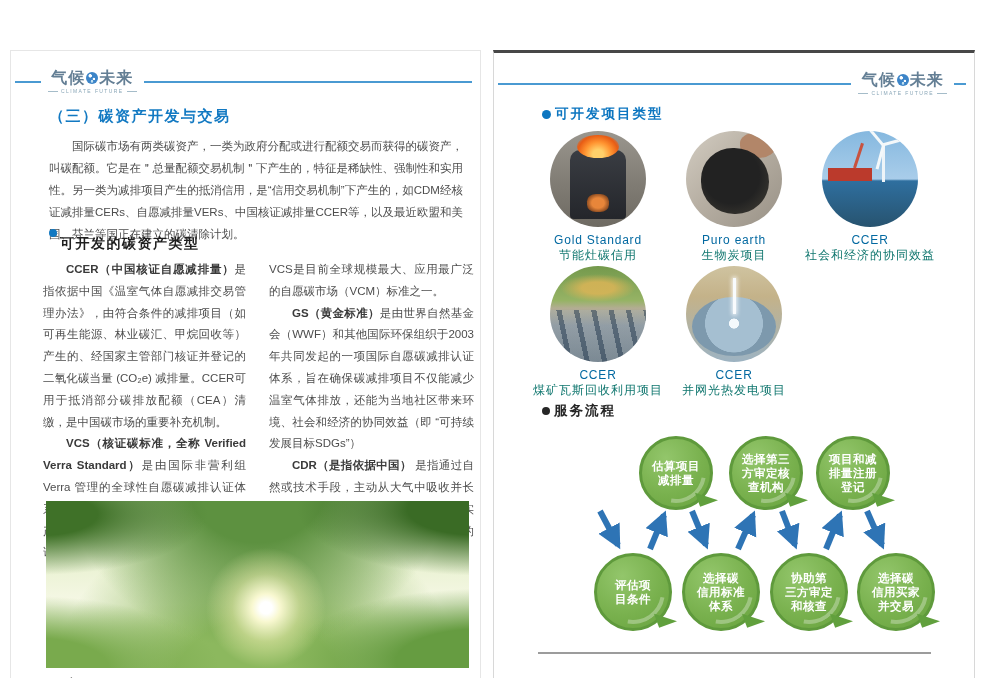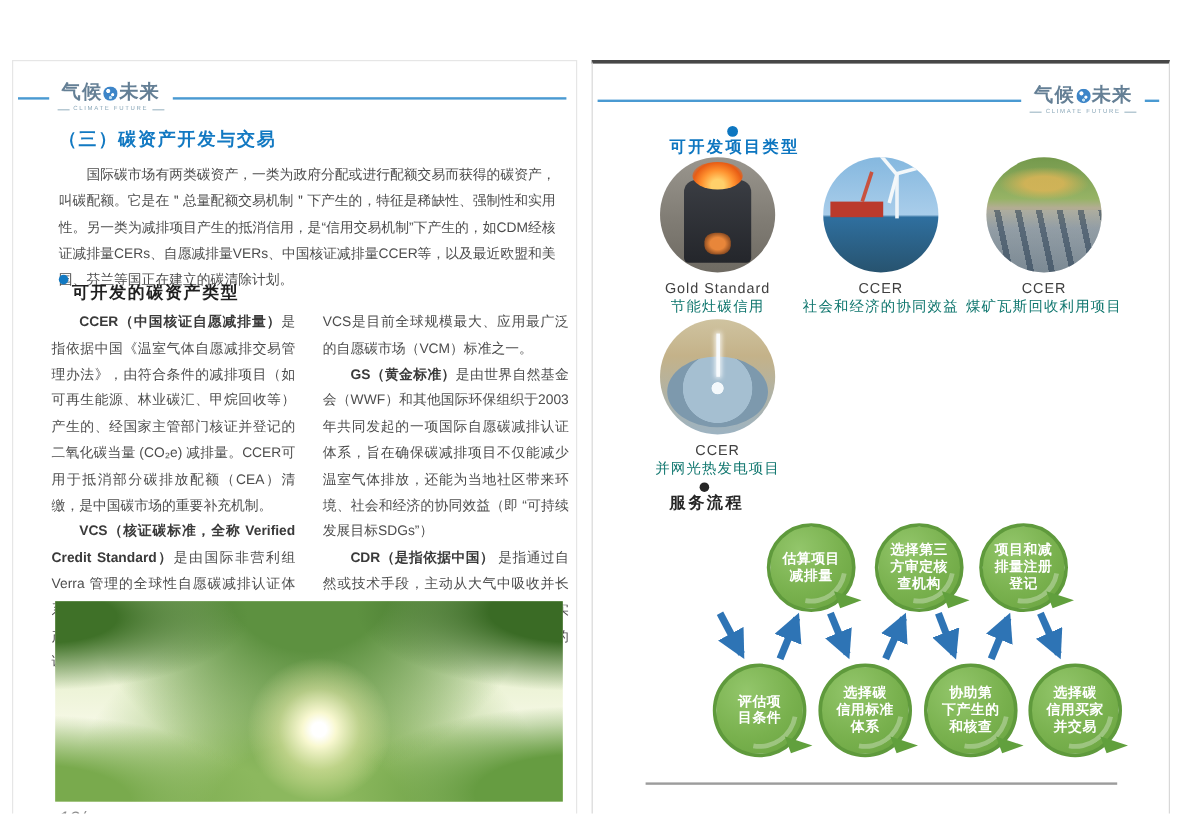--- a/index.html
+++ b/index.html
@@ -50,34 +50,34 @@
       radial-gradient(ellipse at -4% 100%, #79aa4d 0 80px, rgba(255,255,255,0) 190px),
       radial-gradient(ellipse at 104% 96%, #669c41 0 90px, rgba(255,255,255,0) 200px),
       radial-gradient(ellipse at 50% 122%, #8cb85e 0 90px, rgba(255,255,255,0) 210px),
       linear-gradient(180deg,#d7e8c0 0%,#ecf3d6 42%,#f6f8e6 62%,#d8e8bc 100%);}
 
   .lp-footer{position:absolute;left:38px;bottom:16px;display:flex;align-items:baseline;}
   .pg-num{font-size:15px;color:#8f8f8f;letter-spacing:.5px;font-style:italic;}
   .pg-label{font-size:6px;color:#9a9a9a;letter-spacing:.8px;margin-left:5px;}
 
   
-  .rp-head{position:absolute;left:64px;display:flex;align-items:center;flex-direction:column;}
+  .rp-head{position:absolute;left:48px;display:flex;align-items:center;}
   .rp-head .dot{width:9px;height:9px;border-radius:50%;margin-right:4px;}
   .rp-head .txt{font-size:13.5px;font-weight:bold;letter-spacing:2px;}
   .head-projects{top:52px;}
   .head-projects .dot{background:#0d76c0;}
   .head-projects .txt{color:#0d76c0;}
   .head-process{top:349px;}
   .head-process .dot{background:#262626;width:8px;height:8px;}
   .head-process .txt{color:#262626;}
 
   .proj-grid{position:absolute;left:36px;top:78px;width:410px;display:grid;grid-template-columns:repeat(3,136px);row-gap:3px;justify-items:center;}
   .cell{display:flex;flex-direction:column;align-items:center;}
   .circ{width:96px;height:96px;border-radius:50%;position:relative;overflow:hidden;}
-  .cap-en{font-size:12px;color:#404040;letter-spacing:.8px;margin-top:6px;line-height:15px;}
+  .cap-en{font-size:12px;color:#0369a1;letter-spacing:.8px;margin-top:6px;line-height:15px;}
   .cap-cn{font-size:12px;color:#0f766e;letter-spacing:1px;line-height:15px;}
 
   
   .photo-cookstove{background:linear-gradient(180deg,#9a968e 0%,#807c74 55%,#6e6a62 100%);}
   .photo-cookstove .stove{position:absolute;left:21%;top:20%;width:58%;height:72%;background:linear-gradient(180deg,#3a3d43 0%,#24262b 100%);border-radius:10px 10px 4px 4px;}
   .photo-cookstove .stove::after{content:"";position:absolute;left:30%;bottom:10%;width:40%;height:26%;background:radial-gradient(ellipse at 50% 50%, #e8863a 0 40%, #8a4a20 75%, rgba(0,0,0,0) 100%);border-radius:40%;}
   .photo-cookstove .flame{position:absolute;left:28%;top:4%;width:44%;height:24%;border-radius:50%;
     background:radial-gradient(ellipse at 50% 85%, #ffd06a 0 18%, #ff9330 45%, #e85c14 70%, rgba(255,255,255,0) 90%);}
   .photo-forest{background:linear-gradient(115deg,#3f7a2d 0%,#539040 38%,#477f31 68%,#346a23 100%);}
   .photo-forest .clearing{position:absolute;left:44%;top:0;width:14%;height:100%;transform:skewX(-4deg);
@@ -145,21 +145,21 @@
 
   <p class="intro">国际碳市场有两类碳资产，一类为政府分配或进行配额交易而获得的碳资产，叫碳配额。它是在＂总量配额交易机制＂下产生的，特征是稀缺性、强制性和实用性。另一类为减排项目产生的抵消信用，是“信用交易机制”下产生的，如CDM经核证减排量CERs、自愿减排量VERs、中国核证减排量CCER等，以及最近欧盟和美国、芬兰等国正在建立的碳清除计划。</p>
 
   <div class="subhead">
     <span class="dot-blue"></span>
     <span class="subhead-text">可开发的碳资产类型</span>
   </div>
 
   <div class="col col1">
     <p><b>CCER（中国核证自愿减排量）</b><span>是指依据中国《温室气体自愿减排交易管理办法》，由符合条件的减排项目（如可再生能源、林业碳汇、甲烷回收等）产生的、经国家主管部门核证并登记的二氧化碳当量 (CO₂e) 减排量。CCER可用于抵消部分碳排放配额（CEA）清缴，是中国碳市场的重要补充机制。</span></p>
-    <p><b>VCS（核证碳标准，全称 Verified Credit Standard）</b><span>是由国际非营利组 Verra 管理的全球性自愿碳减排认证体系，旨在通过标准化方法学对减排项目产生的碳信用（Carbon Credit）进行核证和交易。</span></p>
+    <p><b>VCS（核证碳标准，全称 Verified Verra Standard）</b><span>是由国际非营利组 Verra 管理的全球性自愿碳减排认证体系，旨在通过标准化方法学对减排项目产生的碳信用（Carbon Credit）进行核证和交易。</span></p>
   </div>
 
   <div class="col col2">
     <p class="noindent">VCS是目前全球规模最大、应用最广泛的自愿碳市场（VCM）标准之一。</p>
     <p><b>GS（黄金标准）</b><span>是由世界自然基金会（WWF）和其他国际环保组织于2003年共同发起的一项国际自愿碳减排认证体系，旨在确保碳减排项目不仅能减少温室气体排放，还能为当地社区带来环境、社会和经济的协同效益（即 “可持续发展目标SDGs”）</span></p>
     <p><b>CDR（是指依据中国）</b><span> 是指通过自然或技术手段，主动从大气中吸收并长期储存二氧化碳（CO₂）的过程，以实现全球气候目标 （如《巴黎协定》的1.5℃温控目标）。</span></p>
   </div>
 
   <div class="forest-photo"></div>
 
@@ -190,20 +190,28 @@
   </div>
 
   <div class="proj-grid">
     <div class="cell">
       <div class="circ photo-cookstove">
         <div class="stove"></div>
         <div class="flame"></div>
       </div>
       <div class="cap-en">Gold Standard</div>
       <div class="cap-cn">节能灶碳信用</div>
+    </div>
+    <div class="cell">
+      <div class="circ photo-biochar">
+        <div class="fingers"></div>
+        <div class="pile"></div>
+      </div>
+      <div class="cap-en">Puro earth</div>
+      <div class="cap-cn">生物炭项目</div>
     </div>
     <div class="cell">
       <div class="circ photo-wind">
         <div class="vessel"></div>
         <div class="mast"></div>
         <div class="blade b1"></div>
         <div class="blade b2"></div>
         <div class="blade b3"></div>
       </div>
       <div class="cap-en">CCER</div>
@@ -267,21 +275,21 @@
         <span class="lbl">评估项
 目条件</span>
       </div>
     <div class="badge badge-bottom" style="left:188px;top:128px">
         <span class="lbl">选择碳
 信用标准
 体系</span>
       </div>
     <div class="badge badge-bottom" style="left:276px;top:128px">
         <span class="lbl">协助第
-下产生的
+三方审定
 和核查</span>
       </div>
     <div class="badge badge-bottom" style="left:363px;top:128px">
         <span class="lbl">选择碳
 信用买家
 并交易</span>
       </div>
   </div>
 
   <div class="rp-rule"></div>

